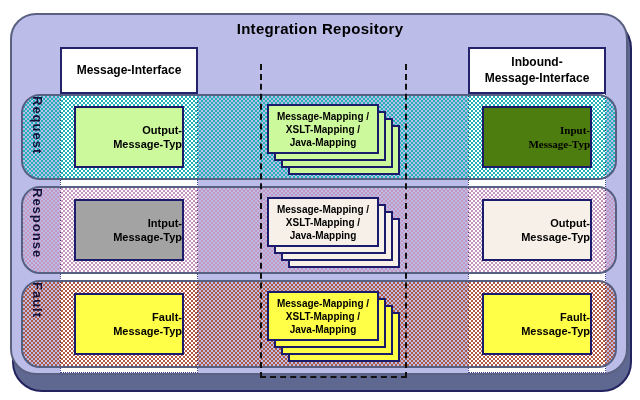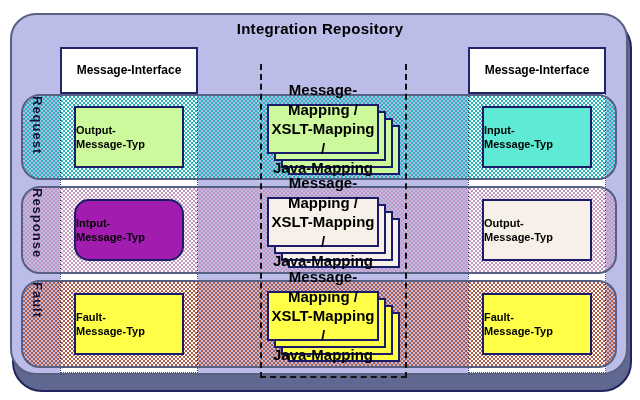--- a/index.html
+++ b/index.html
@@ -44,33 +44,33 @@
   .band.r0 { top:94px;  height:86px; }
   .band.r1 { top:186px; height:88px; }
   .band.r2 { top:280px; height:88px; }
 
   .band-label { position:absolute; left:7px; top:0; bottom:0; display:flex; align-items:center;
                 writing-mode:vertical-rl; font-size:13px; font-weight:bold; color:#11113a;
                 letter-spacing:1px; }
 
   
   .ibox { position:absolute; width:110px; height:62px; border:2px solid #1b1b6b;
-          display:flex; flex-direction:column; justify-content:center; text-align:left;
+          display:flex; flex-direction:column; justify-content:center; text-align:right;
           font-size:11px; font-weight:bold; line-height:1.3; z-index:50; }
   .ibox.left  { left:74px; }
   .ibox.right { left:482px; }
   .ibox.y0 { top:106px; } .ibox.y1 { top:199px; } .ibox.y2 { top:293px; }
 
   
   .cards { position:absolute; left:267px; width:135px; height:72px; z-index:50; }
   .cards.y0 { top:104px; } .cards.y1 { top:197px; } .cards.y2 { top:291px; }
   .card { position:absolute; width:112px; height:50px; border:2px solid #1b1b6b; }
   .card.o1 { left:21px; top:21px; } .card.o2 { left:14px; top:14px; } .card.o3 { left:7px; top:7px; }
   .card.front { left:0; top:0; display:flex; flex-direction:column; justify-content:center;
-                text-align:center; font-size:15px; font-weight:bold; line-height:1.3; }
+                text-align:center; font-size:10px; font-weight:bold; line-height:1.3; }
 </style>
 </head>
 <body>
 
 <div id="canvas">
 
   <div class="slate-plate" style="background: rgb(95, 104, 144);"></div>
   <div class="repository" style="background: rgb(187, 188, 232);"></div>
 
   <div class="title">Integration Repository</div>
@@ -87,43 +87,44 @@
     <div class="band-label">Response</div>
   </div>
   <div class="band r2" style="--c: #b05a46;">
     <div class="band-label">Fault</div>
   </div>
 
   <div class="hdr left">
     <span>Message-Interface</span>
   </div>
   <div class="hdr right">
+    <span>Inbound-</span>
     <span>Message-Interface</span>
   </div>
 
   <div class="ibox left y0" style="background: rgb(204, 249, 155);">
     <span>Output-</span>
     <span>Message-Typ</span>
   </div>
   <div class="cards y0">
     <div class="card o1" style="background: rgb(204, 249, 155);"></div>
     <div class="card o2" style="background: rgb(204, 249, 155);"></div>
     <div class="card o3" style="background: rgb(204, 249, 155);"></div>
     <div class="card front" style="background: rgb(204, 249, 155);">
       <span>Message-Mapping /</span>
       <span>XSLT-Mapping /</span>
       <span>Java-Mapping</span>
     </div>
   </div>
-  <div class="ibox right y0" style="background: #5eead4;">
+  <div class="ibox right y0" style="background: #4d7c0f; font-family: Liberation Serif, serif;">
     <span>Input-</span>
     <span>Message-Typ</span>
   </div>
 
-  <div class="ibox left y1" style="background: #a21caf; border-radius: 15px;">
+  <div class="ibox left y1" style="background: #a3a3a3;">
     <span>Intput-</span>
     <span>Message-Typ</span>
   </div>
   <div class="cards y1">
     <div class="card o1" style="background: rgb(247, 240, 233);"></div>
     <div class="card o2" style="background: rgb(247, 240, 233);"></div>
     <div class="card o3" style="background: rgb(247, 240, 233);"></div>
     <div class="card front" style="background: rgb(247, 240, 233);">
       <span>Message-Mapping /</span>
       <span>XSLT-Mapping /</span>

